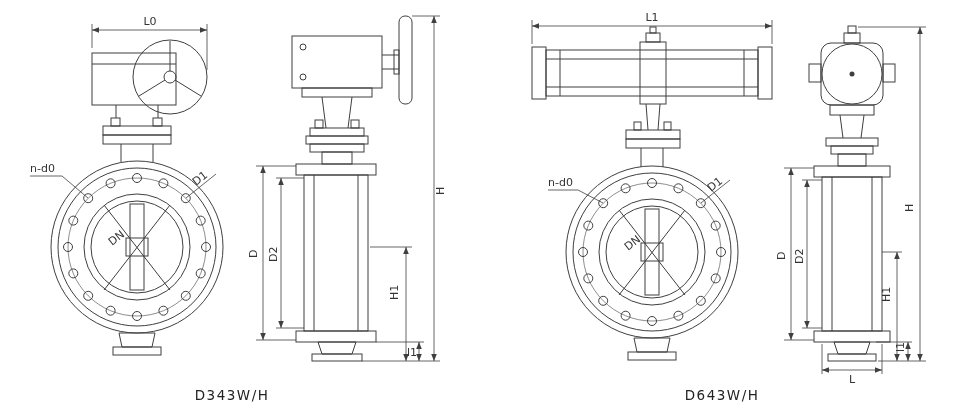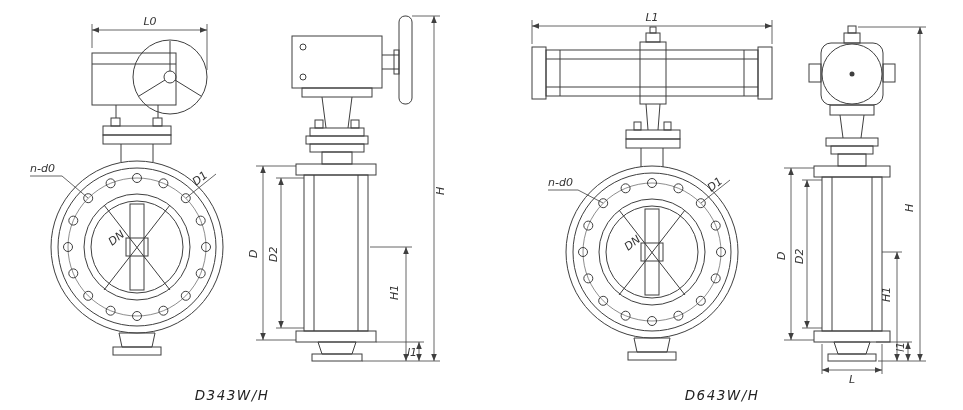--- a/index.html
+++ b/index.html
@@ -1,16 +1,16 @@
 <!DOCTYPE html>
 <html><head>
 <meta charset="utf-8">
 <style>
   html,body{margin:0;padding:0;background:#ffffff;}
-  .canvas{position:relative;width:963px;height:410px;background:#ffffff;overflow:hidden;font-style:italic;}
+  .canvas{position:relative;width:963px;height:410px;background:#ffffff;overflow:hidden;}
   svg{display:block;}
   svg text{font-family:"DejaVu Sans","Liberation Sans",sans-serif;font-size:11px;fill:#333;stroke:none;}
   svg text.caption{font-size:13.5px;letter-spacing:1.5px;fill:#222;}
 </style>
 </head>
 <body>
 
 <div class="canvas">
 <svg width="963" height="410" viewBox="0 0 963 410">
   <defs>

